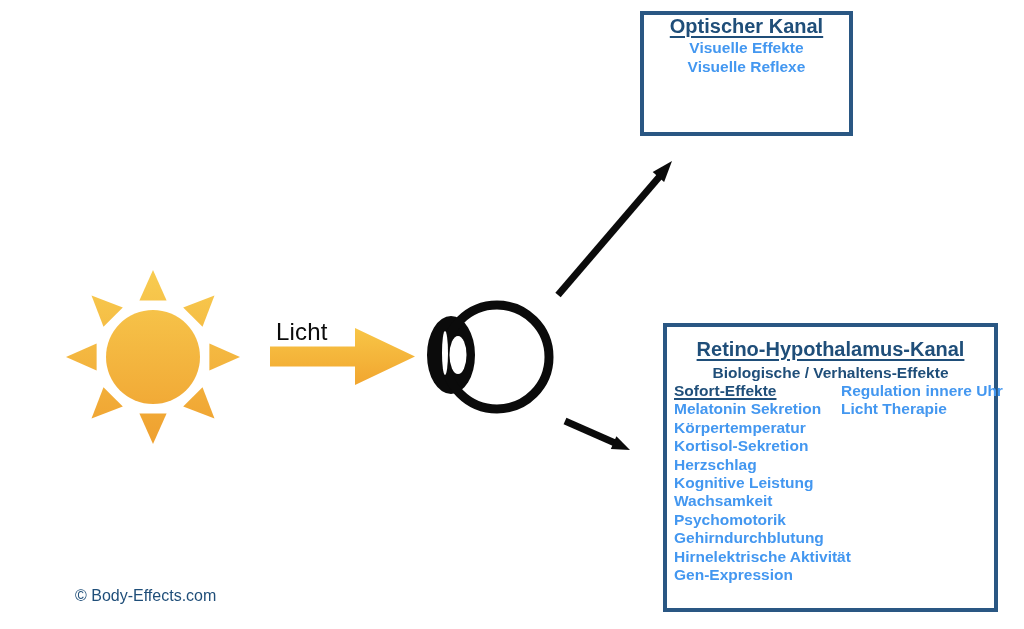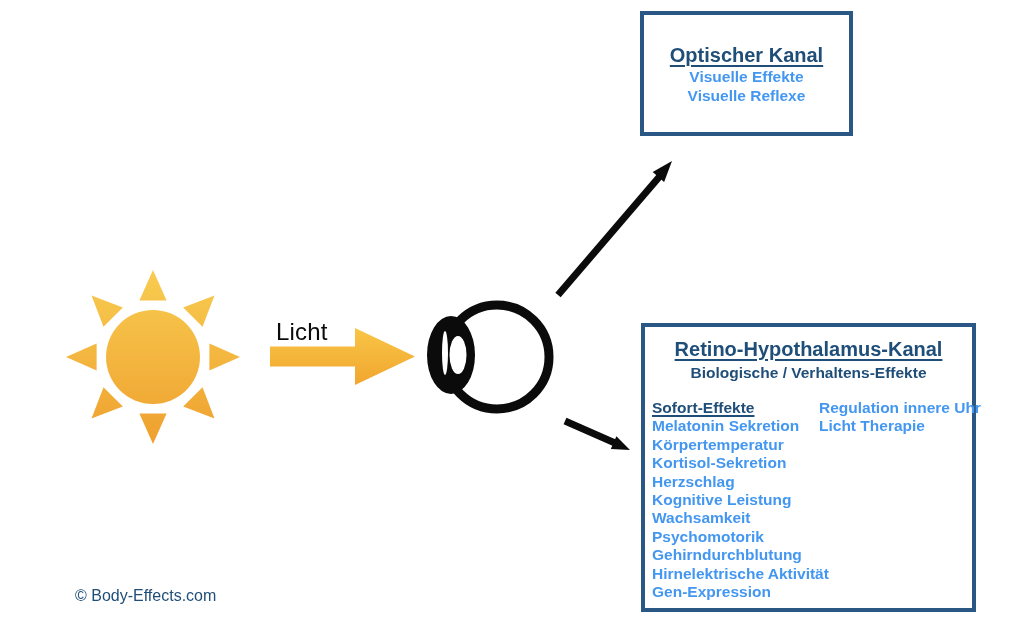--- a/index.html
+++ b/index.html
@@ -14,36 +14,36 @@
     font-family:"Liberation Sans",sans-serif;overflow:hidden;
   }
   .licht-label{
     position:absolute;left:276px;top:310px;
     font-size:24px;font-weight:normal;color:var(--ink);letter-spacing:0.2px;margin-top:8px;
   }
   .box{
     position:absolute;box-sizing:border-box;background:#ffffff;
     border:4px solid var(--border_blue);text-align:center;
   }
-  #optical-box{left:640px;top:11px;width:213px;height:125px;padding-top:29px;}
-  #retino-box{left:641px;top:323px;width:335px;height:289px;padding-top:11px;}
+  #optical-box{left:640px;top:11px;width:213px;height:125px;}
+  #retino-box{left:663px;top:323px;width:335px;height:289px;padding-top:11px;}
   .box-title{
     font-size:20px;font-weight:bold;color:var(--dark_navy);
     text-decoration:underline;text-decoration-thickness:2px;text-underline-offset:3px;
     line-height:23px;white-space:nowrap;
   }
   .optical-items{}
   .optical-item{
     font-size:15.5px;font-weight:bold;color:var(--light_blue);line-height:19px;
   }
   .box-subtitle{
     margin-top:2px;font-size:15.5px;font-weight:bold;color:var(--dark_navy);line-height:19px;
   }
   .retino-columns{
-    display:flex;text-align:left;margin-top:17px;padding-left:7px;
+    display:flex;text-align:left;padding-left:7px;
   }
   .col-immediate{width:167px;flex:0 0 167px;}
   .col-longterm{flex:1;}
   .col-header{
     display:inline-block;font-size:15.5px;font-weight:bold;color:var(--dark_navy);
     text-decoration:underline;text-decoration-thickness:2px;text-underline-offset:2px;
     line-height:18.4px;white-space:nowrap;
   }
   .col-item{
     font-size:15.5px;font-weight:bold;color:var(--light_blue);

